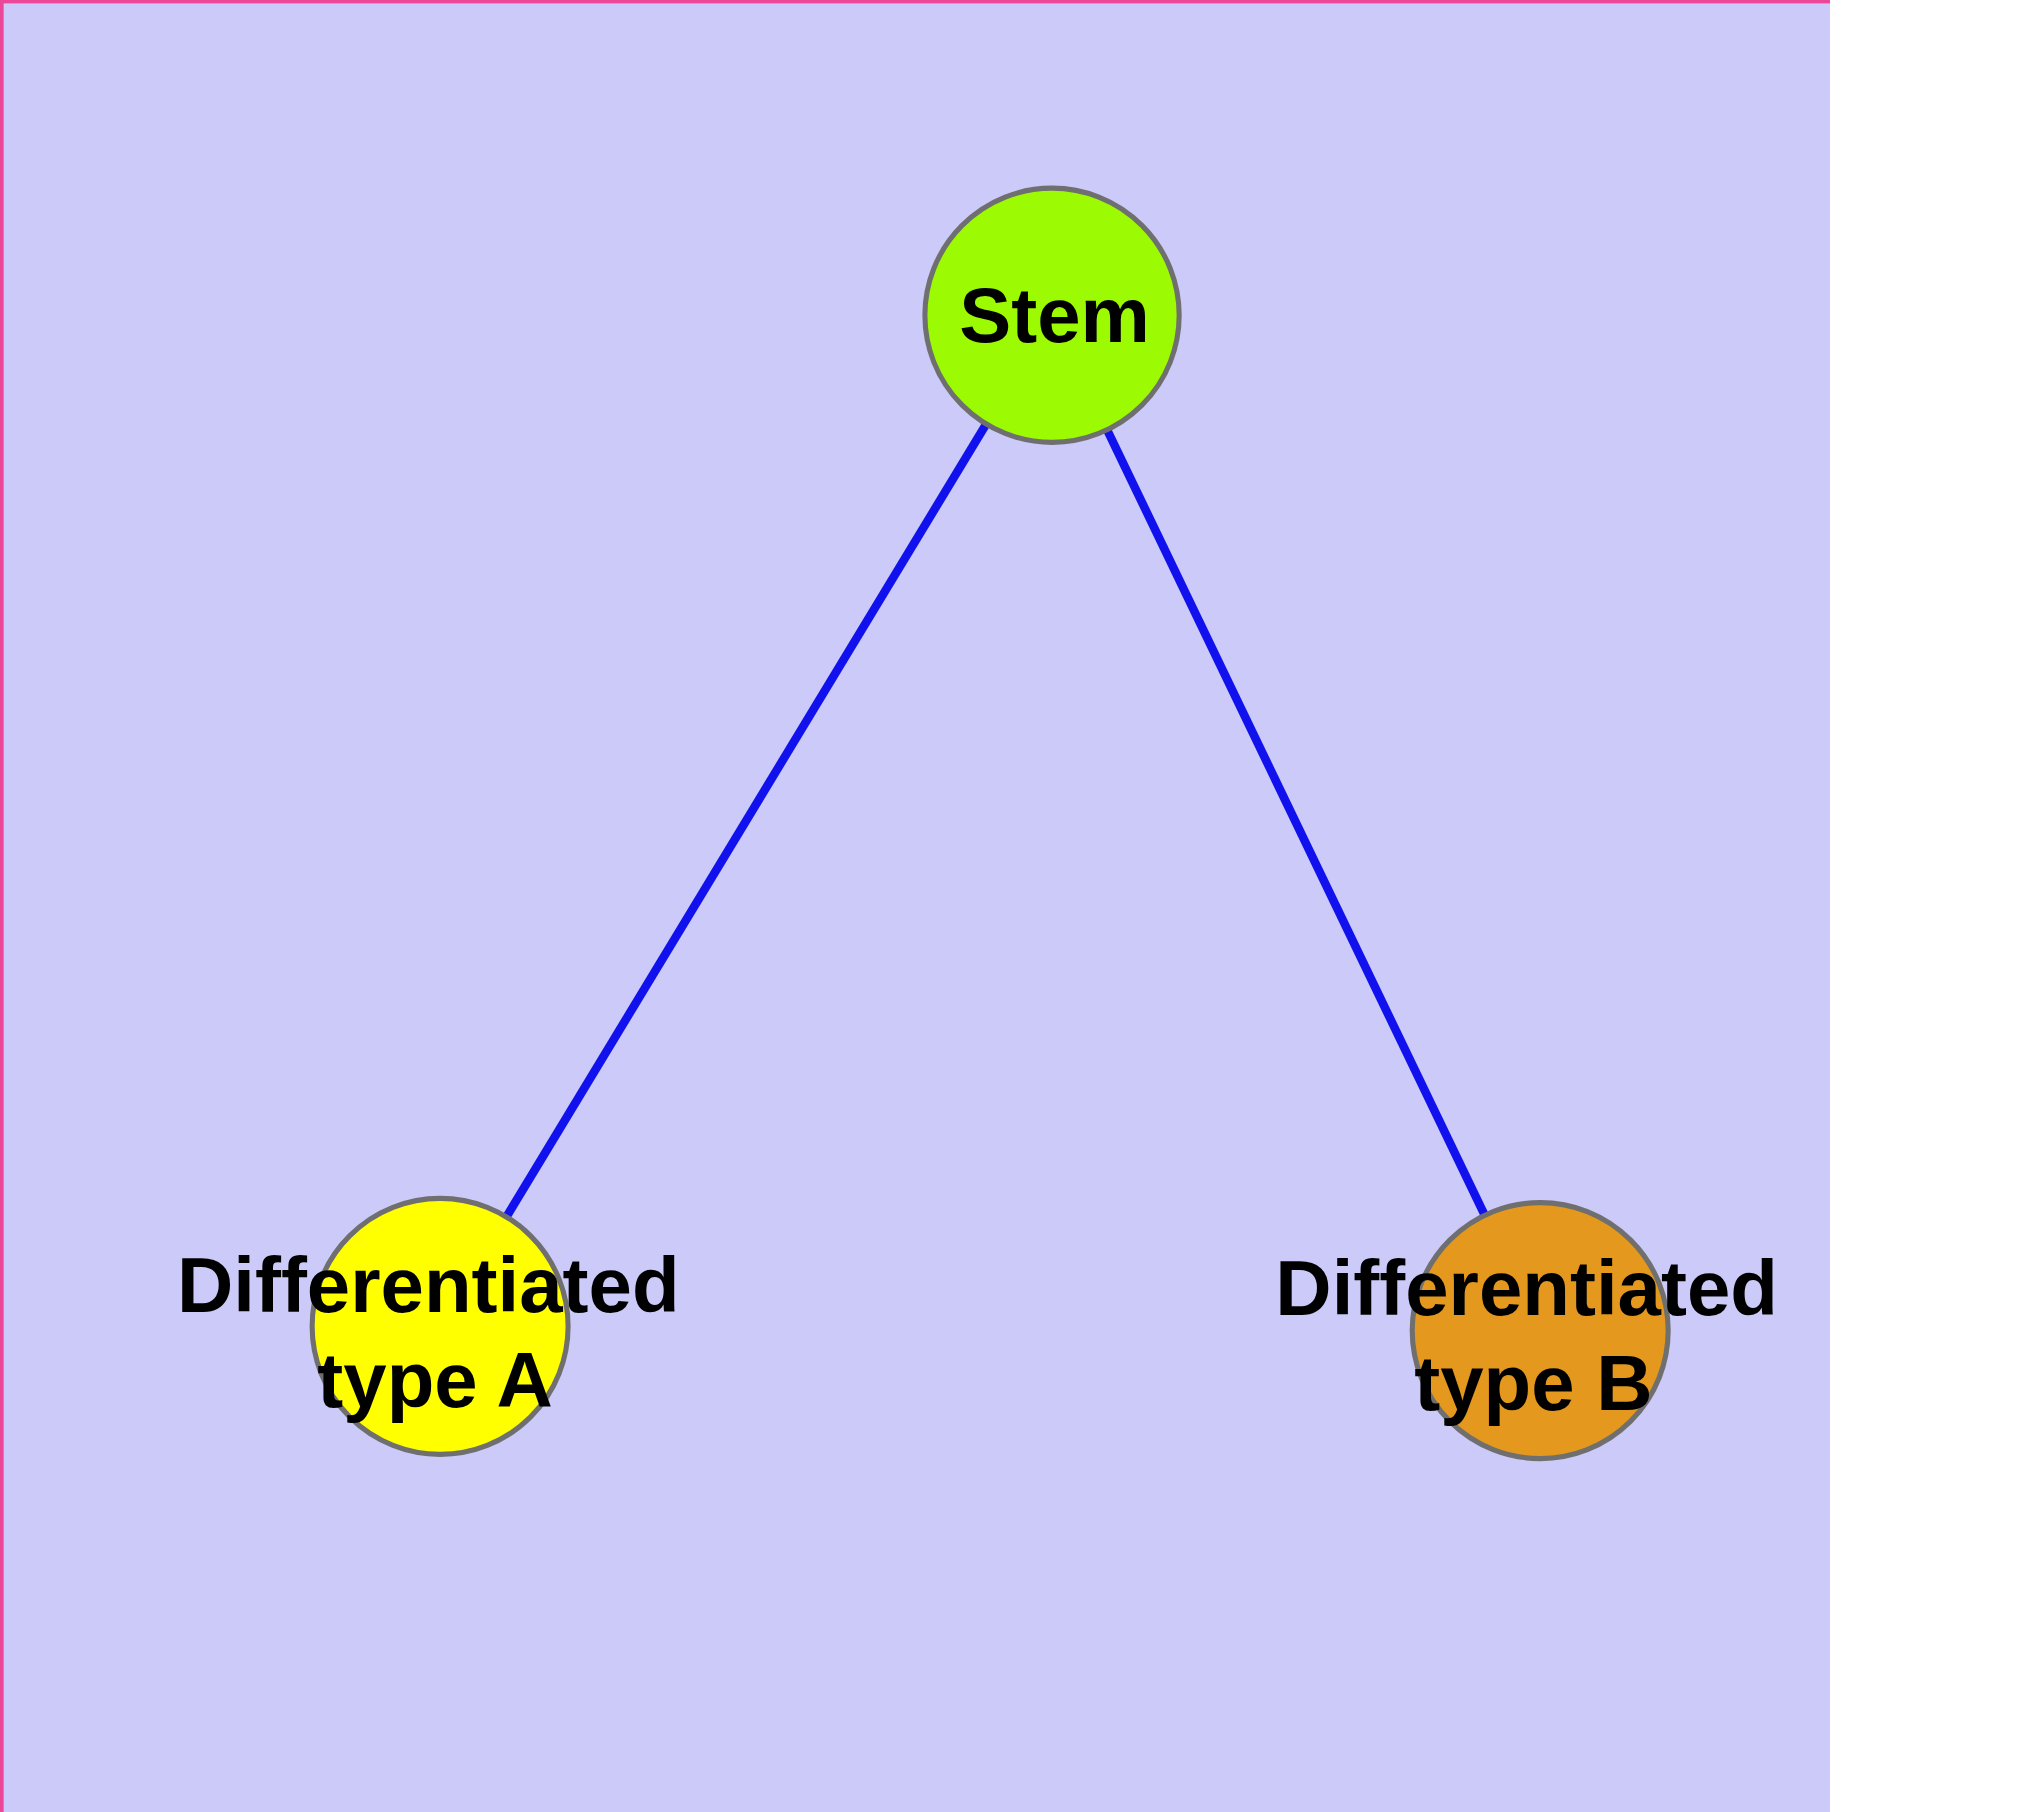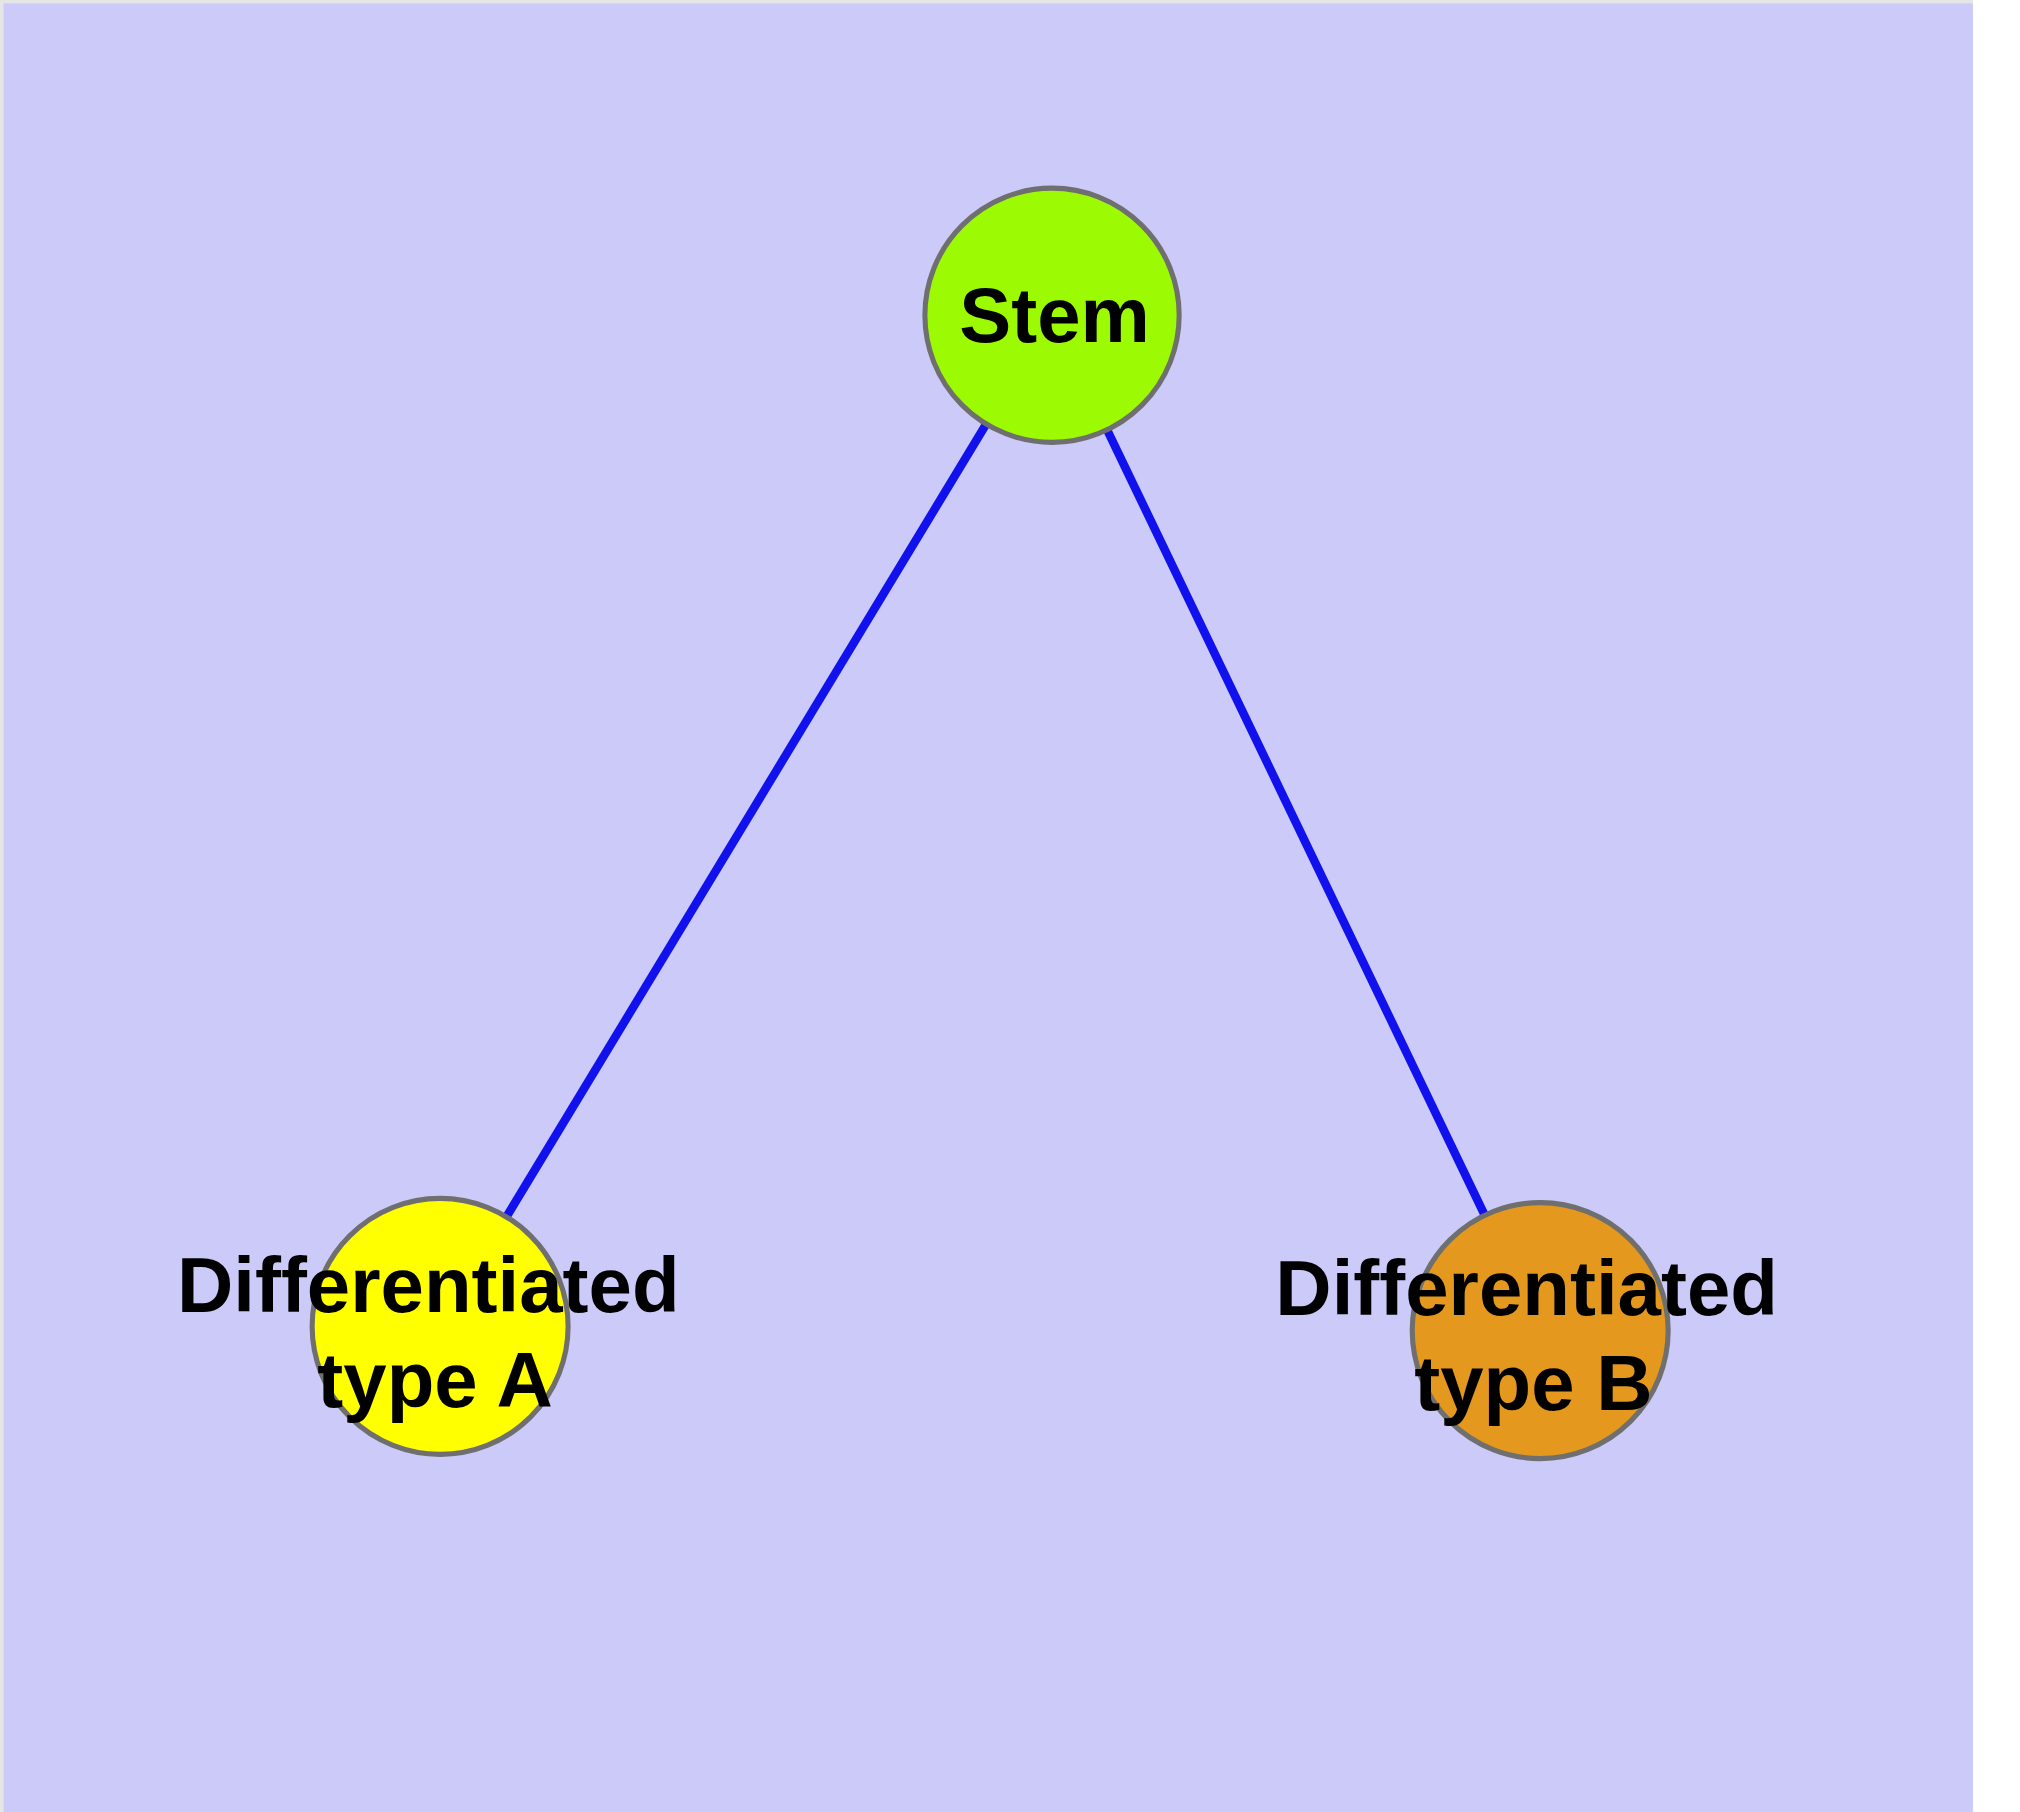--- a/index.html
+++ b/index.html
@@ -3,23 +3,23 @@
 <meta charset="utf-8">
 <style>
   html, body {
     margin: 0;
     padding: 0;
     background: #ffffff;
     font-family: "Liberation Sans", sans-serif;
   }
   .stage {
     position: relative;
-    width: 1973px;
+    width: 1830px;
     height: 1812px;
-    background: #e5e5e5;
+    background: #ec4899;
     overflow: hidden;
   }
   .stage svg {
     position: absolute;
     top: 0;
     left: 0;
     display: block;
   }
   .node-label {
     font-family: "Liberation Sans", sans-serif;

